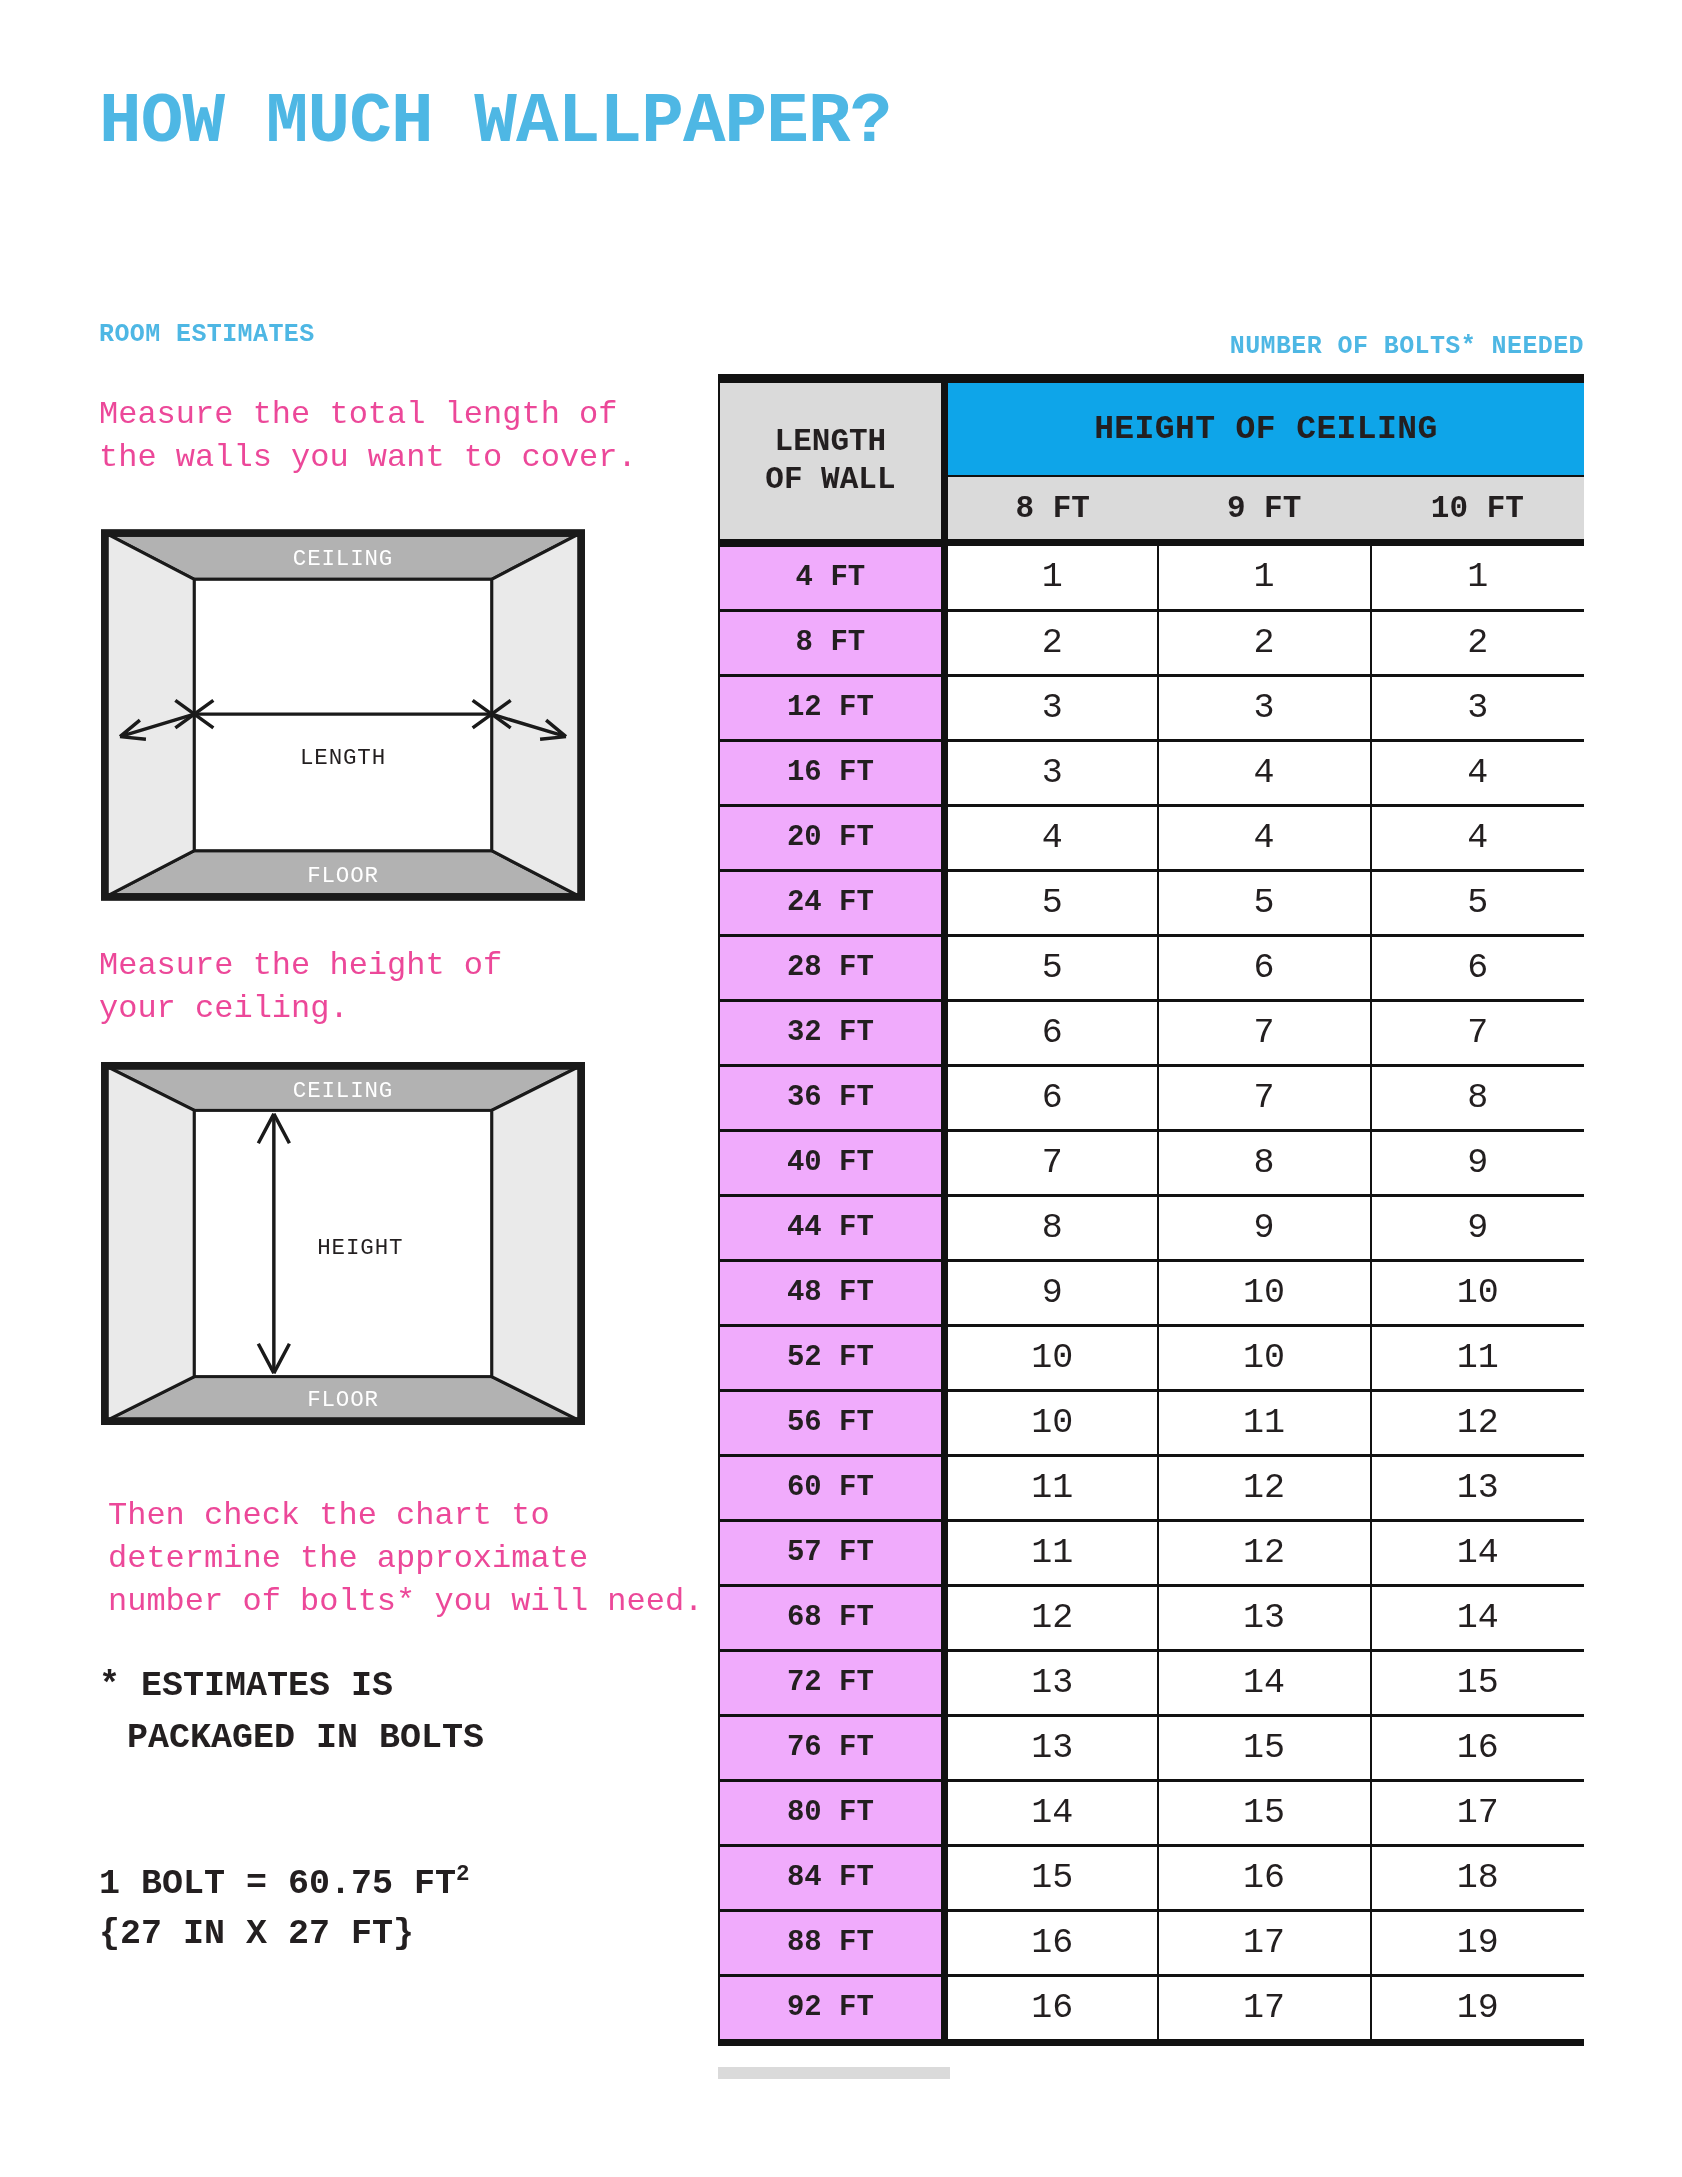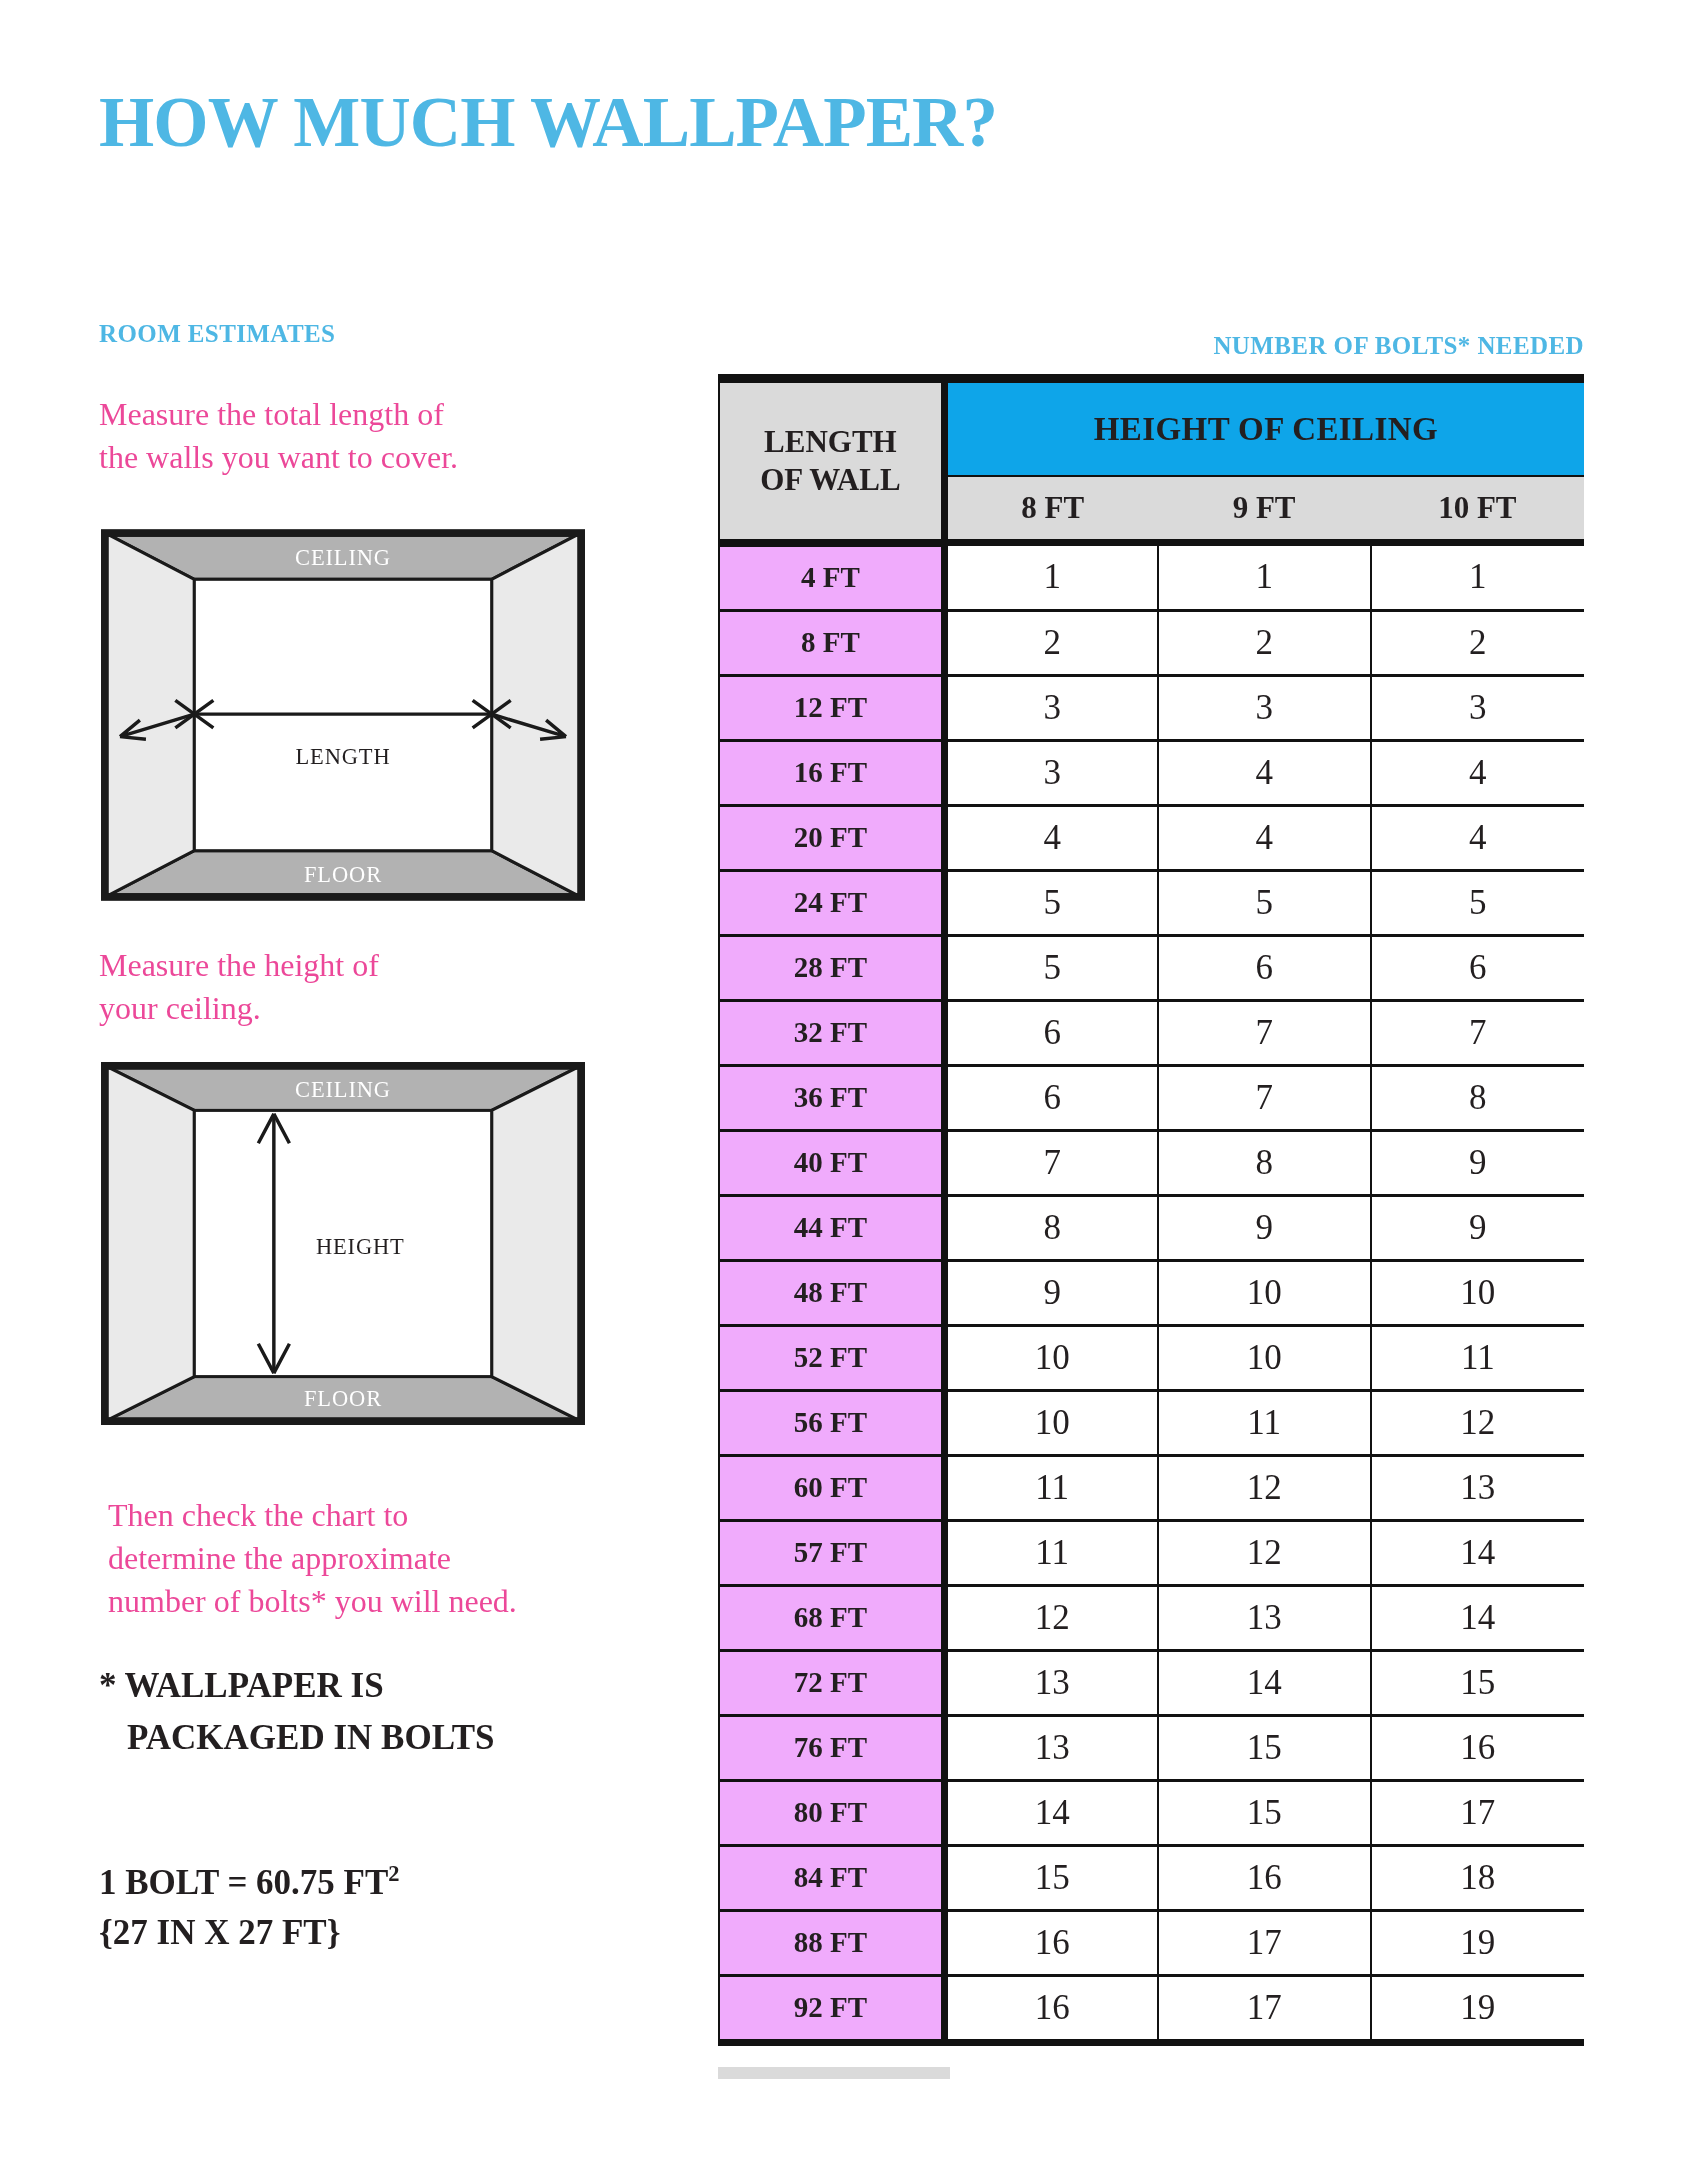--- a/index.html
+++ b/index.html
@@ -1,18 +1,18 @@
 <!DOCTYPE html>
 <html style="font-size:14px"><head>
 <meta charset="utf-8">
 <style>
   html,body{margin:0;padding:0;background:#ffffff;}
   .page{
     position:relative;width:1631px;height:2177px;background:#ffffff;overflow:hidden;
-    font-family:Liberation Serif, serif;color:#231f20;
+    font-family:Liberation Mono, monospace;color:#231f20;
   }
   .abs{position:absolute;}
   .page-title{
     left:99px;top:82px;font-size:71px;font-weight:bold;letter-spacing:-0.9px;
     color:#4eb7e4;margin:0;white-space:nowrap;
   }
   .section-heading{
     font-size:25px;font-weight:bold;color:#4eb7e4;margin:0;white-space:nowrap;letter-spacing:0.4px;
   }
   .left-heading{left:99px;top:320px;}
@@ -122,21 +122,21 @@
     <text class="measure-label" x="300" y="222" text-anchor="middle">HEIGHT</text>
   </svg>
 
   <div class="abs body-text para3">
     <div>Then check the chart to</div>
     <div>determine the approximate</div>
     <div>number of bolts* you will need.</div>
   </div>
 
   <div class="abs footnote">
-    <div>* WALLPAPER IS</div>
+    <div>* ESTIMATES IS</div>
     <div class="indented">PACKAGED IN BOLTS</div>
   </div>
 
   <div class="abs bolt-info">
     <div><span>1 BOLT = 60.75 FT</span><sup>2</sup></div>
     <div>{27 IN X 27 FT}</div>
   </div>
 
   <h2 class="abs section-heading right-heading">NUMBER OF BOLTS* NEEDED</h2>
 

